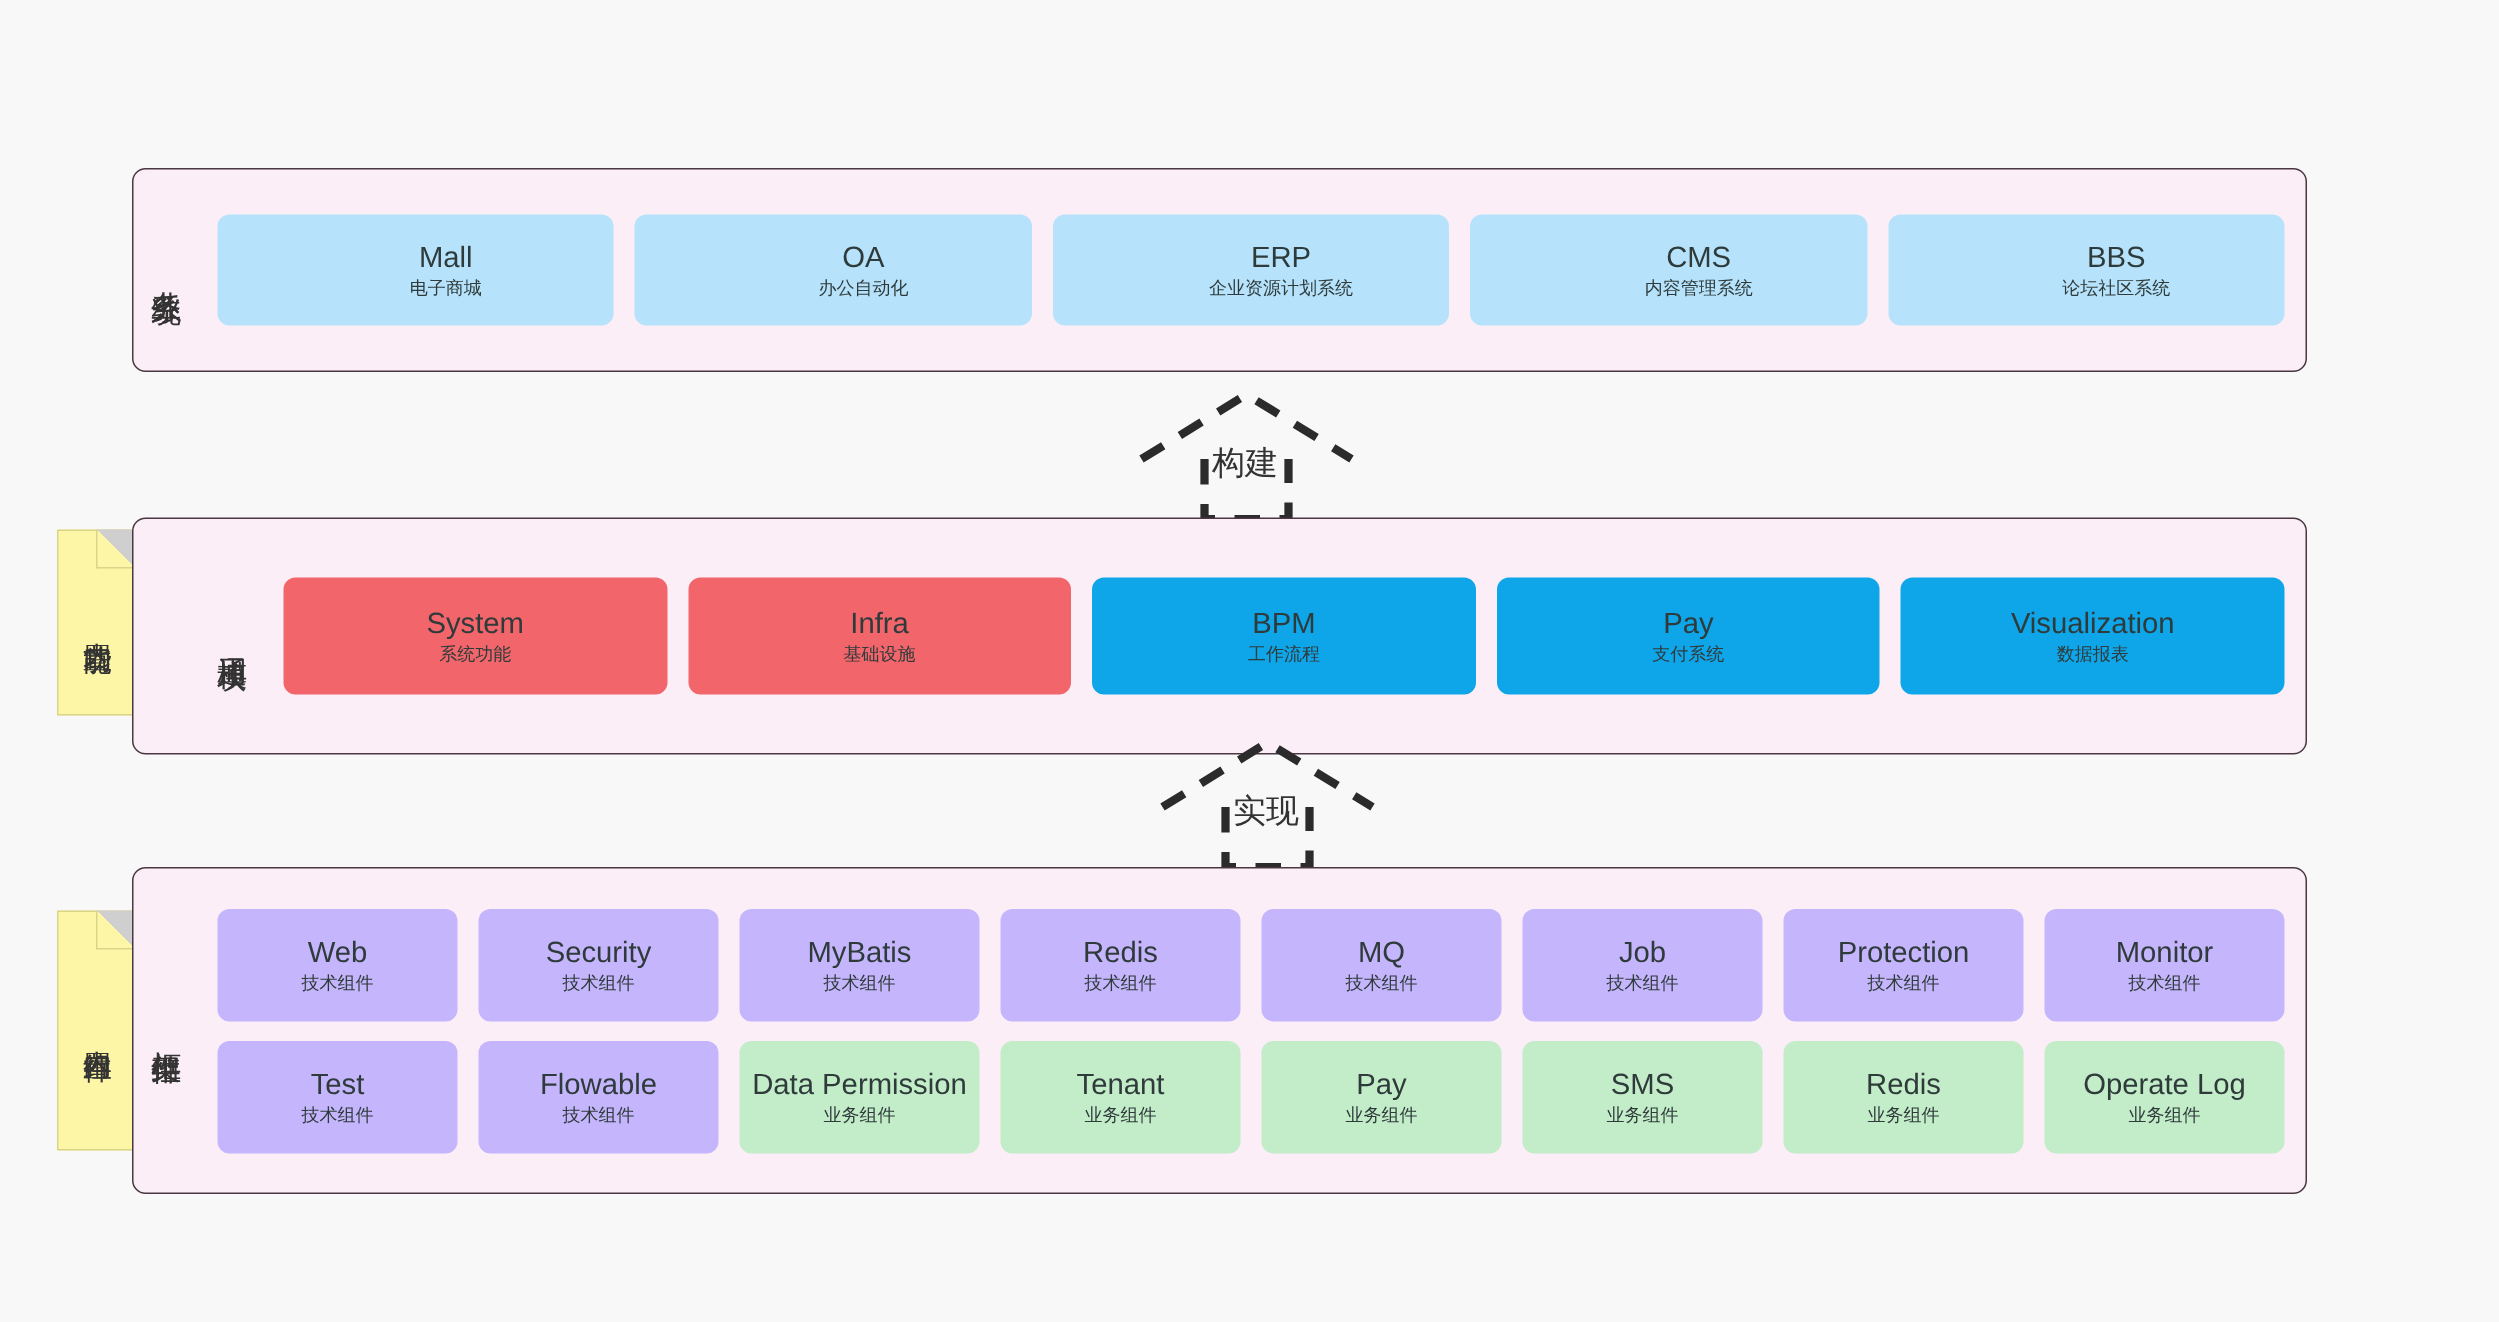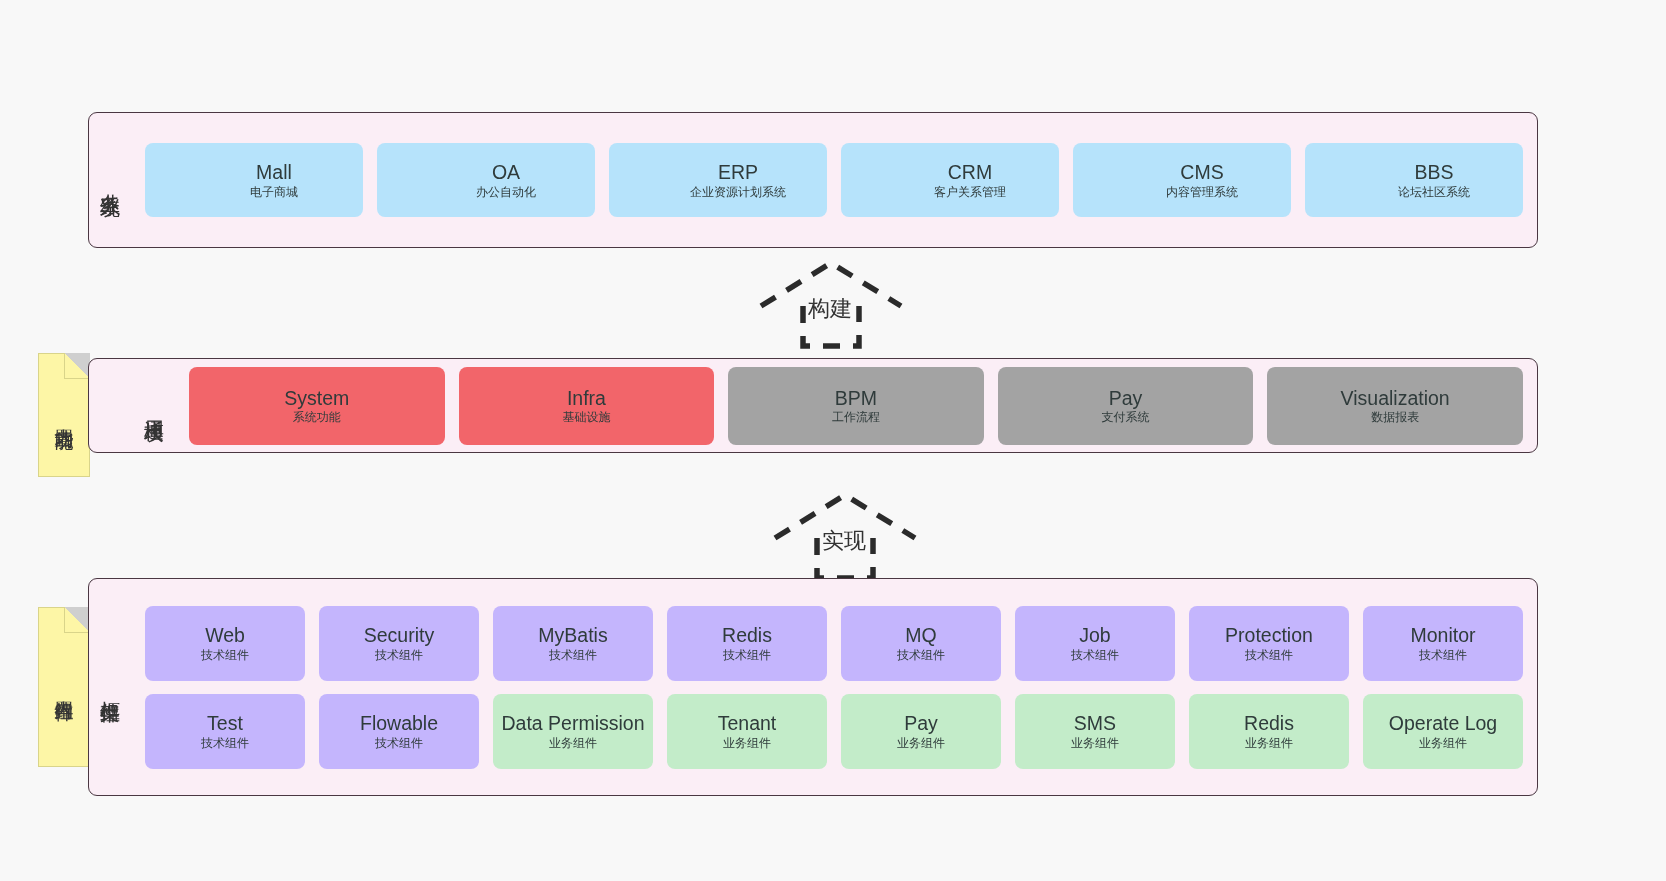--- a/index.html
+++ b/index.html
@@ -68,27 +68,27 @@
     font-size: 19.5px;
     line-height: 1.24;
     color: #2f3b3b;
     padding: 6px 4px;
   }
   .node .zh { font-size: 12px; }
 
   
   .n-blue        { background: #b6e3fb; padding-left: 44px; }
   .n-red         { background: #f2656a; }
-  .n-pink        { background: #a3a3a3; }
+  .n-pink        { background: #0ea5e9; }
   .n-green       { background: #c4b5fd; }
   .n-green-light { background: #c3ecc9; }
 
   
   #layer-business  { left: 88px;  top: 112px; width: 1450px; height: 136px; }
-  #layer-common    { left: 88px;  top: 358px; width: 1450px; height: 95px; padding-left: 44px; }
+  #layer-common    { left: 88px;  top: 345px; width: 1450px; height: 158px; padding-left: 44px; }
   #layer-framework { left: 88px;  top: 578px; width: 1450px; height: 218px; }
 
   #layer-business  .layer-body { padding-top: 12px; padding-bottom: 12px; }
   #layer-business  .node { height: 74px; }
   #layer-common    .node { height: 78px; }
   #layer-framework .node { height: 75px; }
 
   
   .note {
     position: absolute;
@@ -147,24 +147,20 @@
         </div>
         <div class="node n-blue">
           <span class="en">OA</span>
           <span class="zh">办公自动化</span>
         </div>
         <div class="node n-blue">
           <span class="en">ERP</span>
           <span class="zh">企业资源计划系统</span>
         </div>
         <div class="node n-blue">
-          <span class="en">CRM</span>
-          <span class="zh">客户关系管理</span>
-        </div>
-        <div class="node n-blue">
           <span class="en">CMS</span>
           <span class="zh">内容管理系统</span>
         </div>
         <div class="node n-blue">
           <span class="en">BBS</span>
           <span class="zh">论坛社区系统</span>
         </div>
       </div>
     </div>
   </div>

